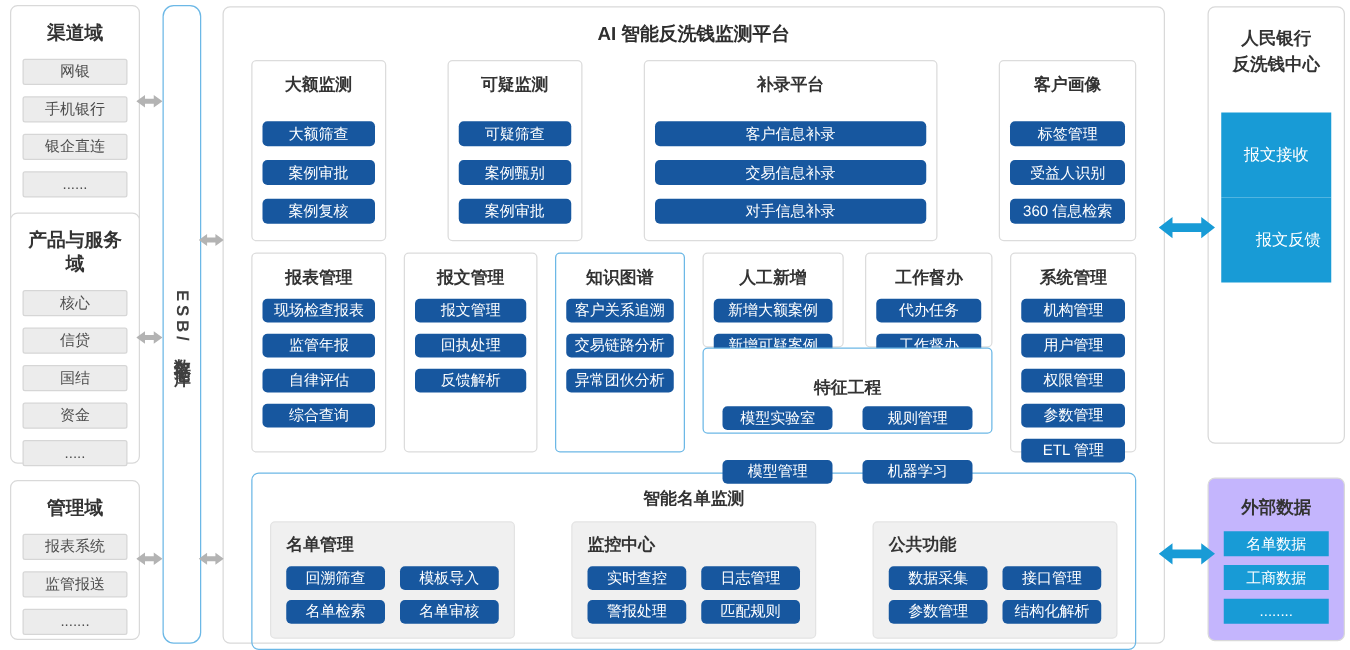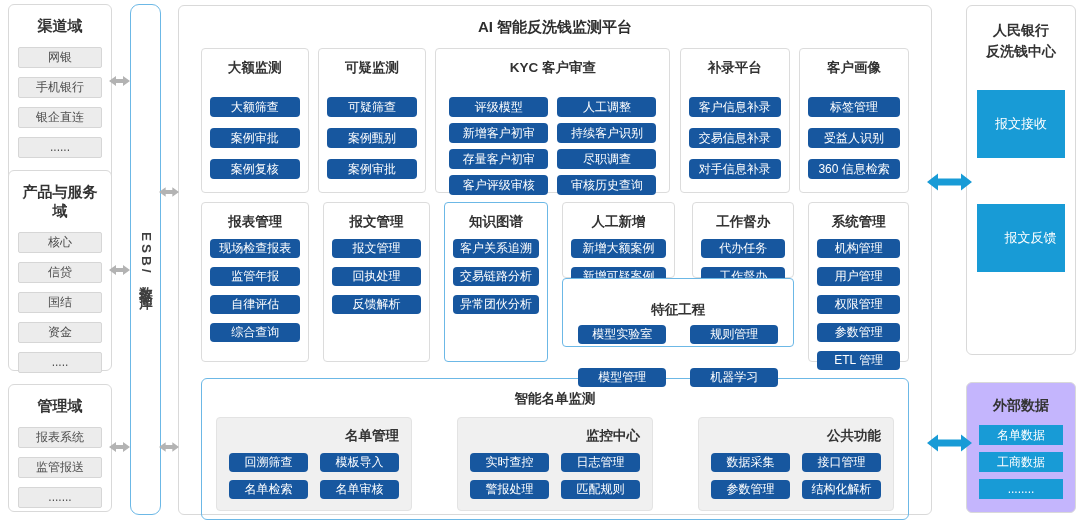--- a/index.html
+++ b/index.html
@@ -62,30 +62,30 @@
   .module.feature{height:69px;padding:3px 10px;}
   .module.feature .mtitle{margin:19px 0 6px;}
   .module.feature .btns{row-gap:7px;column-gap:22px;gap:24px;}
   
   .smartlist{margin-top:16px;height:142px;border:1px solid var(--accent);border-radius:6px;
     box-sizing:border-box;padding:5px 14px;}
   .sl-title{text-align:center;font-size:13.5px;font-weight:bold;color:#333;margin:6px 0 9px;}
   .panels{display:flex;justify-content:space-between;}
   .panel{width:28.9%;background:#f0f0f0;border:1px solid #e3e3e3;border-radius:4px;height:94px;
     box-sizing:border-box;padding:4px 12px;}
-  .ptitle{text-align:right;font-size:13.5px;font-weight:bold;color:#333;margin:5px 0 8px;}
+  .ptitle{text-align:left;font-size:13.5px;font-weight:bold;color:#333;margin:5px 0 8px;}
   .panel .btns{grid-template-columns:1fr 1fr;column-gap:12px;row-gap:8px;padding:0;}
   
   .pboc{position:absolute;left:966px;top:5px;width:110px;height:350px;background:#fff;
     border:1px solid var(--graybd);border-radius:6px;box-sizing:border-box;padding:14px 10px;text-align:center;}
   .pboc .rtitle{font-size:14px;font-weight:bold;color:#333;line-height:21px;}
   .bblock{height:68px;background:var(--bright);color:#fff;font-size:13px;
     display:flex;align-items:center;justify-content:center;}
   .bblock.b1{margin-top:28px;}
-  .bblock.b2{margin-top:46px;padding-left:19px;}
+  .bblock.b2{padding-left:19px;}
   .external{position:absolute;left:966px;top:382px;width:110px;height:131px;background:#c4b5fd;
     border:1px solid var(--graybd);border-radius:6px;box-sizing:border-box;padding:6px 12px;text-align:center;}
   .external .rtitle{font-size:14px;font-weight:bold;color:#333;margin:8px 0 10px;}
   .eitem{height:20px;line-height:20px;background:var(--bright);color:#fff;font-size:12px;margin-bottom:7px;
     white-space:nowrap;overflow:hidden;}
   
   .arrow{position:absolute;}
   .arrow.gray{color:var(--arrowgray);}
   .arrow.blue{color:var(--bright);}
 </style>
@@ -136,33 +136,20 @@
             <div class="btn">案例审批</div>
             <div class="btn">案例复核</div>
           </div>
         </div>
         <div class="module">
           <div class="mtitle">可疑监测</div>
           <div class="btns">
             <div class="btn">可疑筛查</div>
             <div class="btn">案例甄别</div>
             <div class="btn">案例审批</div>
-          </div>
-        </div>
-        <div class="module">
-          <div class="mtitle">KYC 客户审查</div>
-          <div class="btns cols2">
-            <div class="btn">评级模型</div>
-            <div class="btn">人工调整</div>
-            <div class="btn">新增客户初审</div>
-            <div class="btn">持续客户识别</div>
-            <div class="btn">存量客户初审</div>
-            <div class="btn">尽职调查</div>
-            <div class="btn">客户评级审核</div>
-            <div class="btn">审核历史查询</div>
           </div>
         </div>
         <div class="module">
           <div class="mtitle">补录平台</div>
           <div class="btns">
             <div class="btn">客户信息补录</div>
             <div class="btn">交易信息补录</div>
             <div class="btn">对手信息补录</div>
           </div>
         </div>

